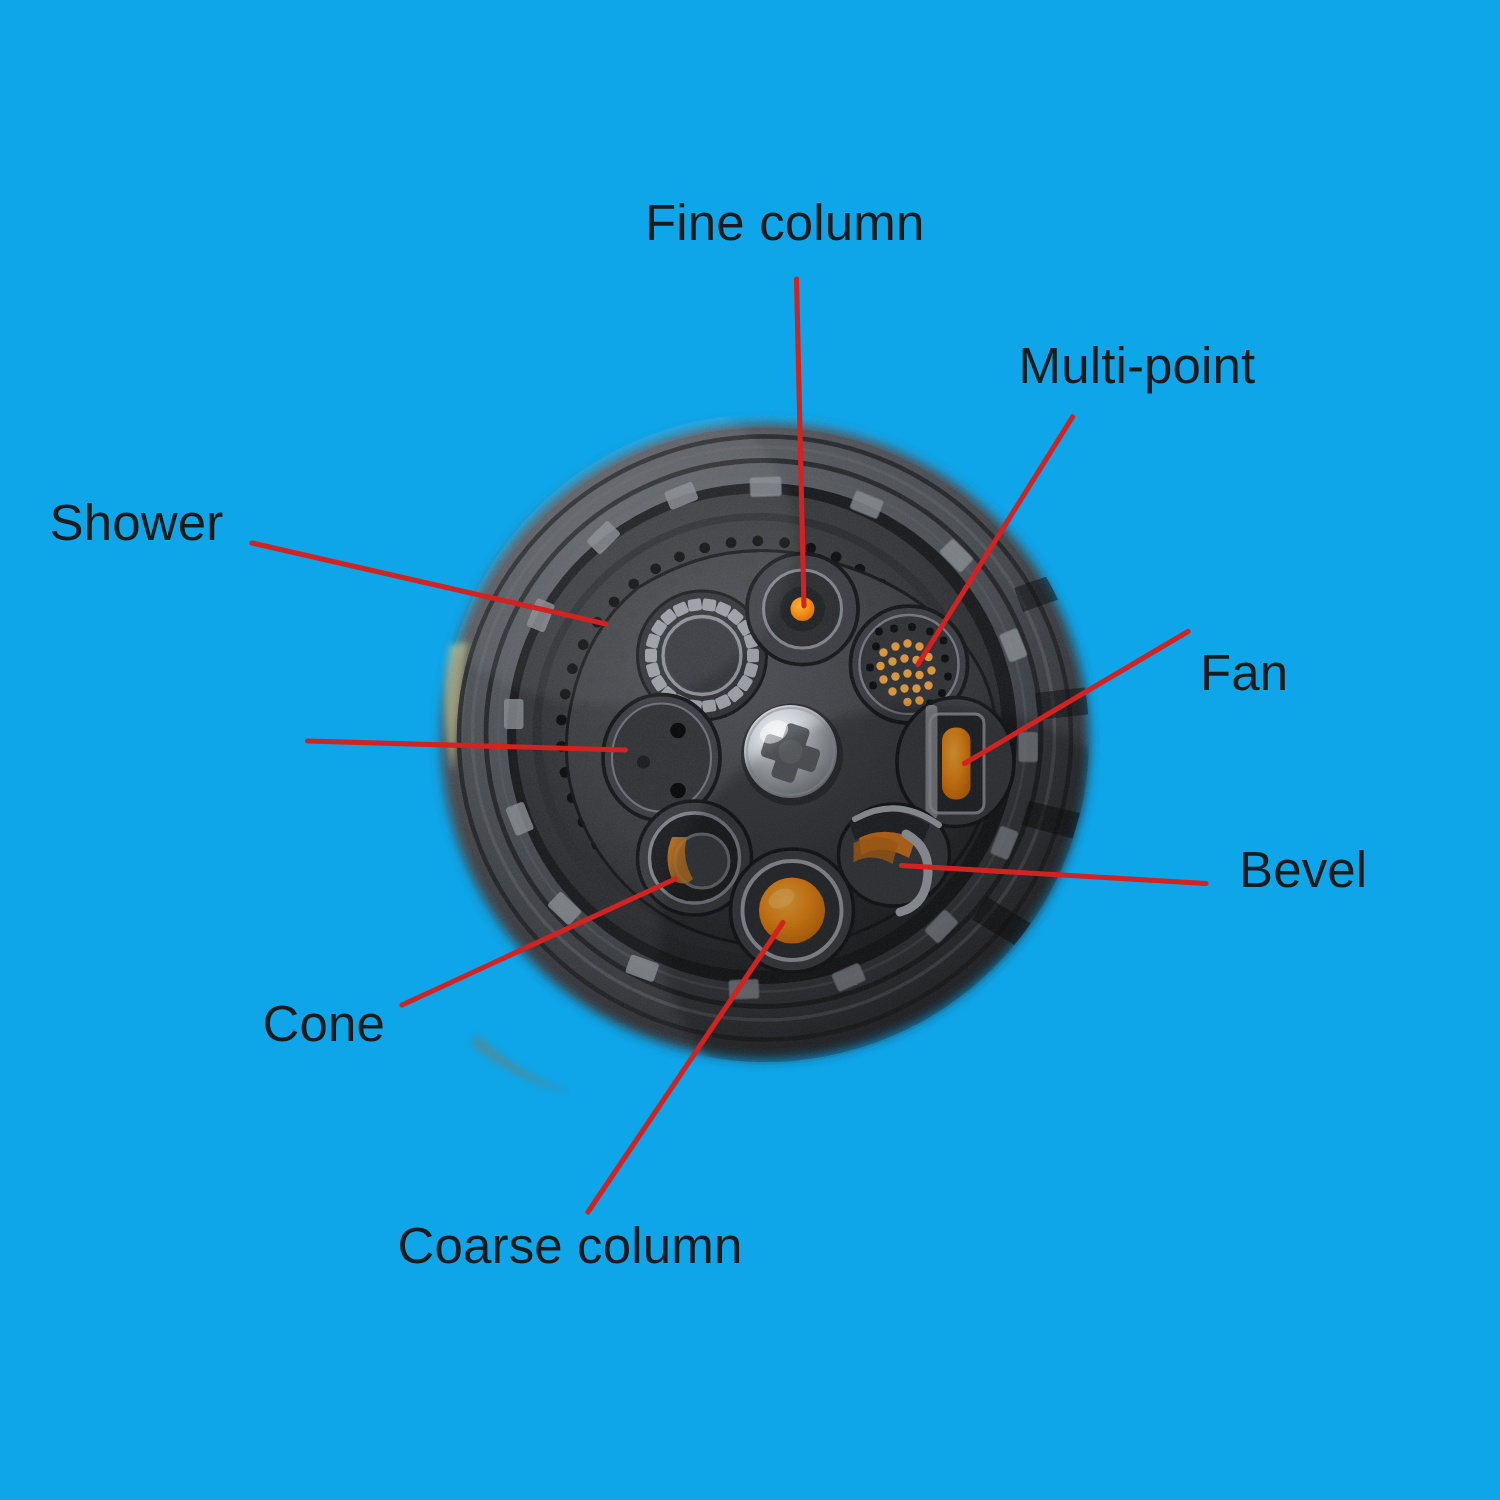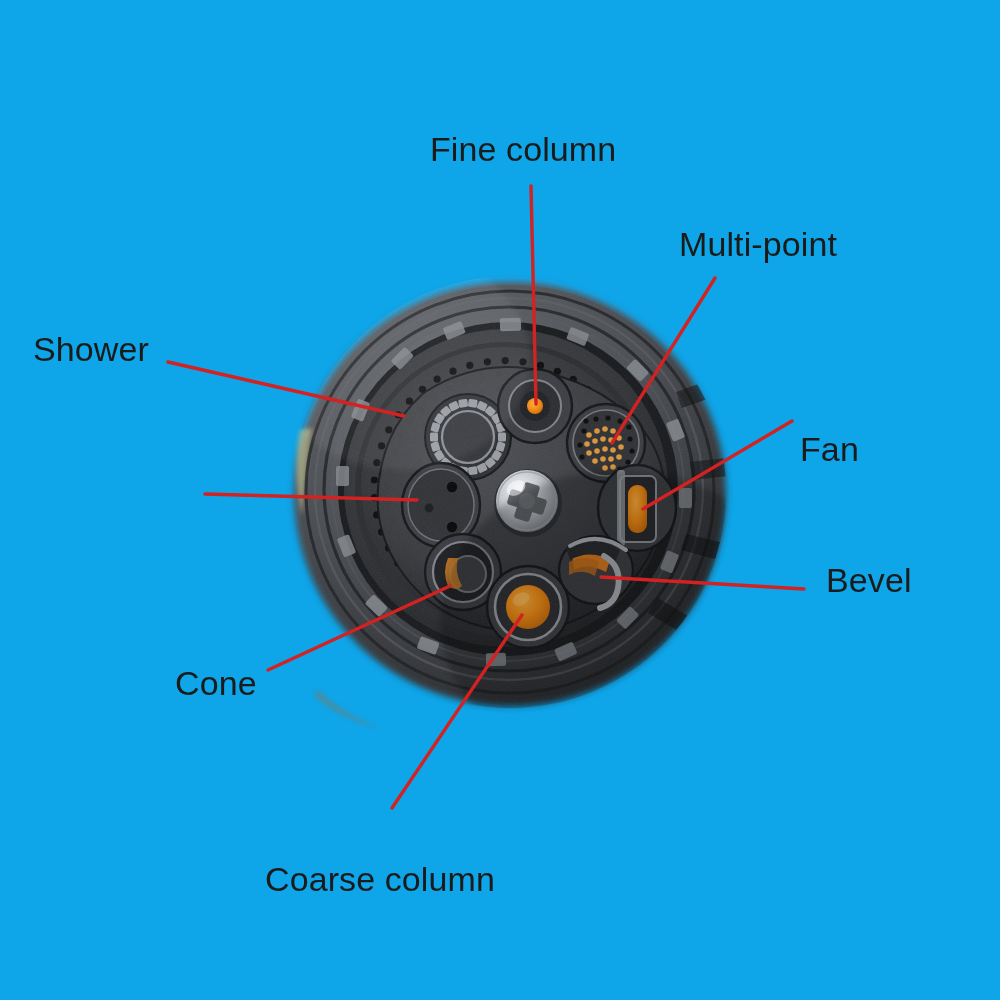--- a/index.html
+++ b/index.html
@@ -464,15 +464,15 @@
         <line x1="392" y1="808" x2="522" y2="615" stroke="#d22222" stroke-width="3.4"></line>
       </g>
   </svg>
 
   <div class="label" style="left:430px;top:132px;">Fine column</div>
   <div class="label" style="left:679px;top:227px;text-align:right;">Multi-point</div>
   <div class="label" style="left:33px;top:332px;">Shower</div>
   <div class="label" style="left:800px;top:400px;margin-top:32px;">Fan</div>
   <div class="label" style="left:826px;top:563px;">Bevel</div>
   <div class="label" style="left:175px;top:666px;">Cone</div>
-  <div class="label" style="left:265px;top:814px;margin-top:48px;">Coarse column</div>
+  <div class="label" style="left:265px;top:814px;">Coarse column</div>
 
 </div>
 
 </body></html>

